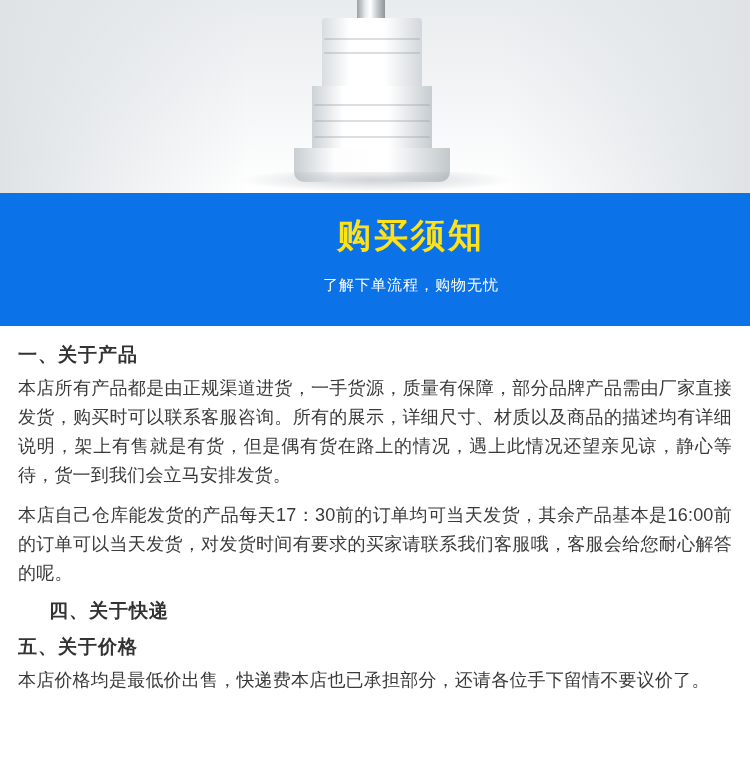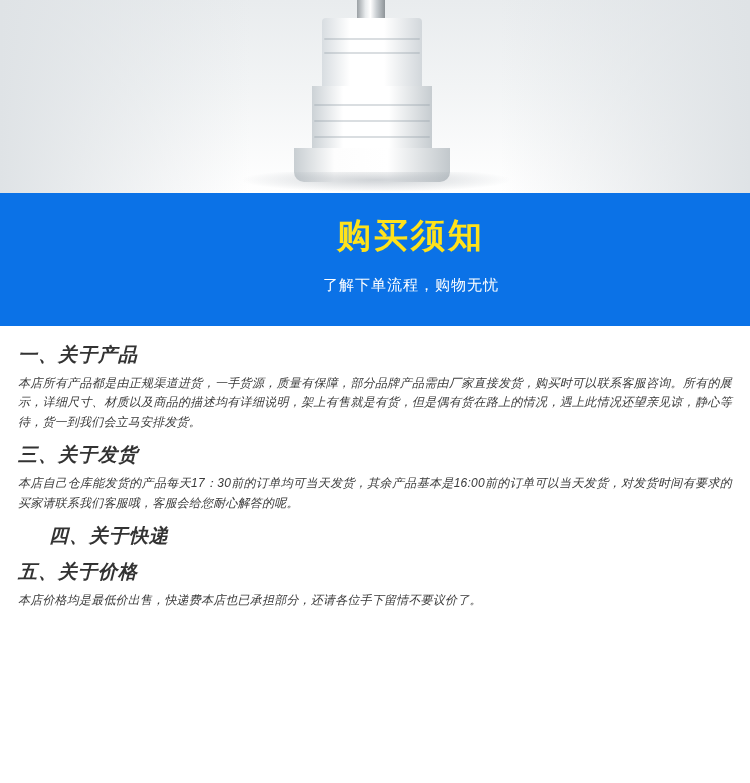--- a/index.html
+++ b/index.html
@@ -114,35 +114,34 @@
     margin: 0;
     padding-top: 20px;
     font-size: 15px;
     color: #ffffff;
     letter-spacing: 1px;
   }
 
   
   .content {
     padding: 16px 18px 0 18px;
-    font-style: italic;
   }
   .section {
     margin-bottom: 6px;
   }
   .section-title {
     margin: 0 0 6px 0;
     font-size: 19px;
     font-weight: bold;
     color: #333333;
     letter-spacing: 1px;
   }
   .section-body {
     margin: 0;
-    font-size: 12px;
+    font-size: 18px;
     line-height: 1.62;
     color: #3a3a3a;
     letter-spacing: 0.2px;
     text-align: justify;
   }
   .sec-1 { margin-bottom: 10px; }
   .sec-2 { margin-bottom: 10px; }
   .sec-3 { margin-bottom: 10px; }
   .sec-4 { margin-bottom: 10px; margin-left: 31px; }
 </style>
@@ -175,21 +174,20 @@
 
     <div class="section sec-1">
       <h2 class="section-title">一、关于产品</h2>
       <p class="section-body">本店所有产品都是由正规渠道进货，一手货源，质量有保障，部分品牌产品需由厂家直接发货，购买时可以联系客服咨询。所有的展示，详细尺寸、材质以及商品的描述均有详细说明，架上有售就是有货，但是偶有货在路上的情况，遇上此情况还望亲见谅，静心等待，货一到我们会立马安排发货。</p>
     </div>
 
     <div class="section sec-2">
     </div>
 
     <div class="section sec-3">
-      <h2 class="section-title">三、关于发货</h2>
       <p class="section-body">本店自己仓库能发货的产品每天17：30前的订单均可当天发货，其余产品基本是16:00前的订单可以当天发货，对发货时间有要求的买家请联系我们客服哦，客服会给您耐心解答的呢。</p>
     </div>
 
     <div class="section sec-4">
       <h2 class="section-title">四、关于快递</h2>
     </div>
 
     <div class="section sec-5">
       <h2 class="section-title">五、关于价格</h2>
       <p class="section-body">本店价格均是最低价出售，快递费本店也已承担部分，还请各位手下留情不要议价了。</p>

